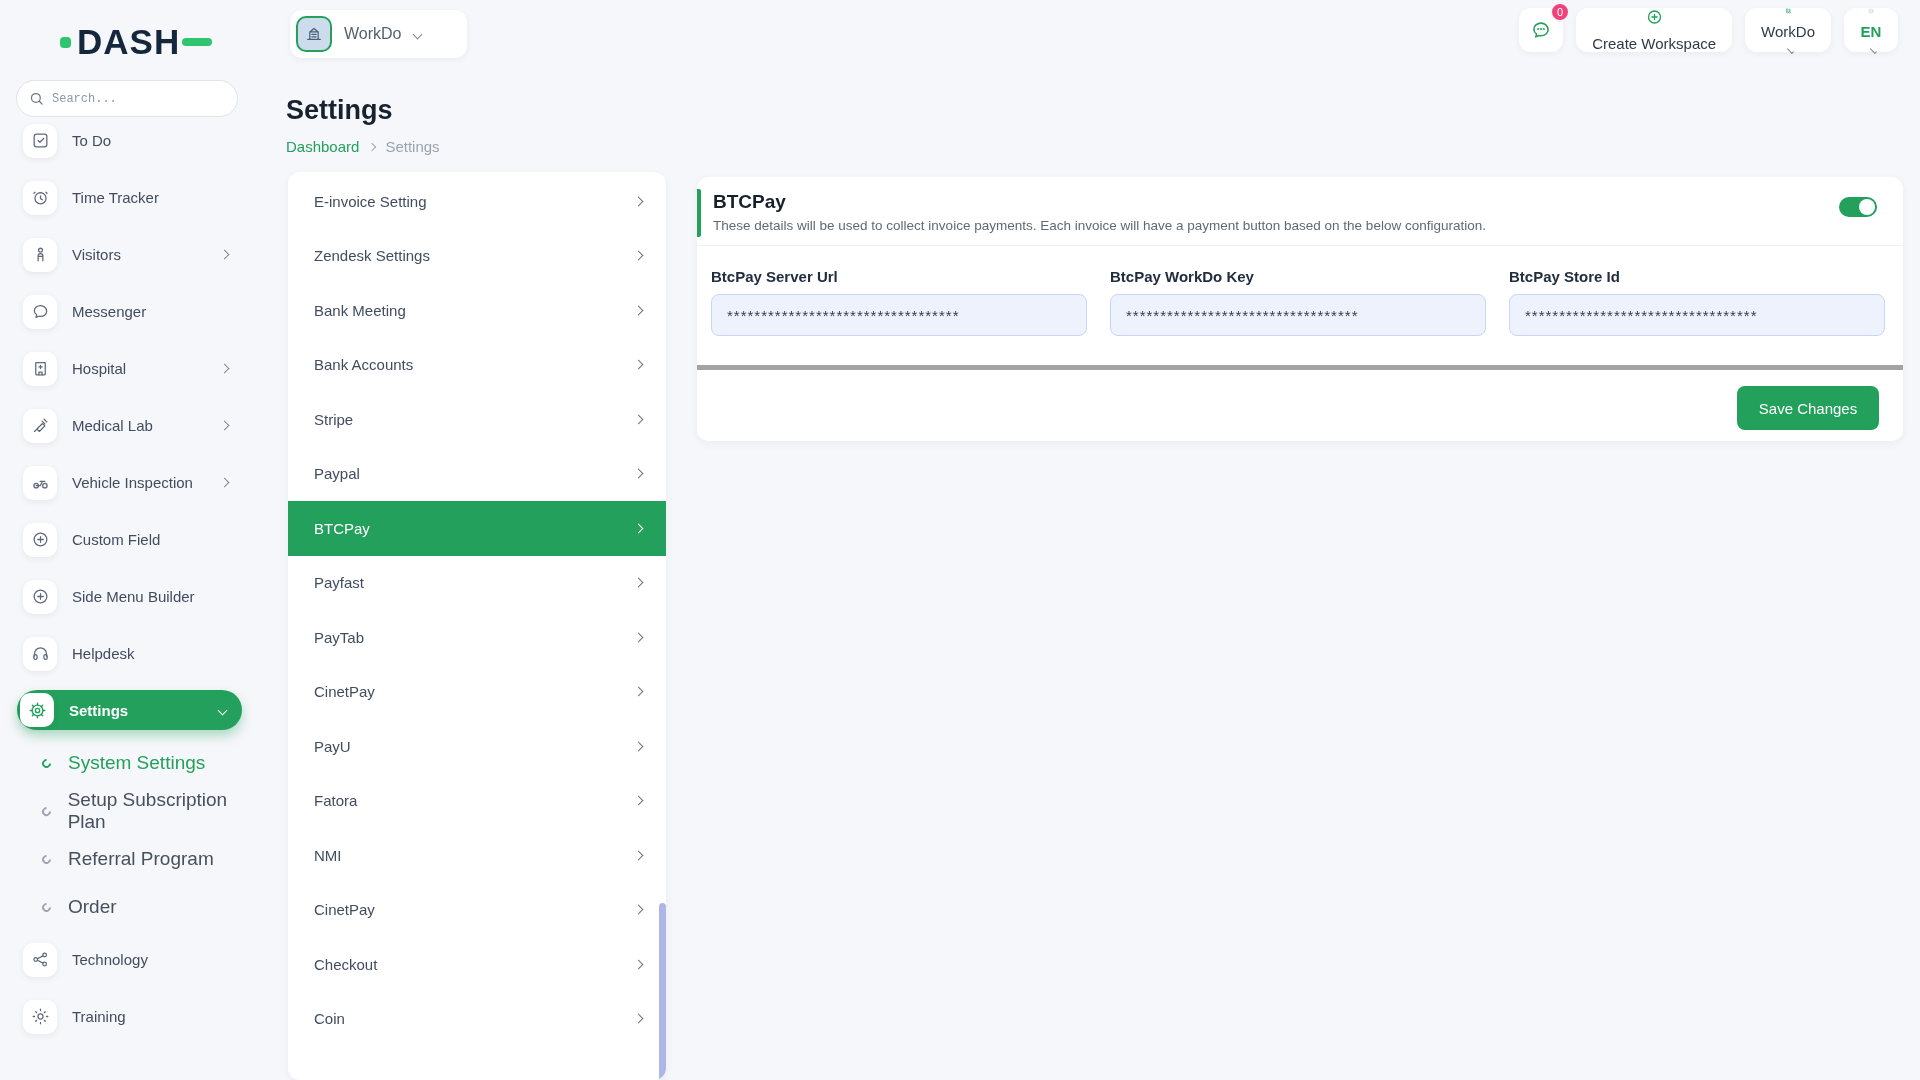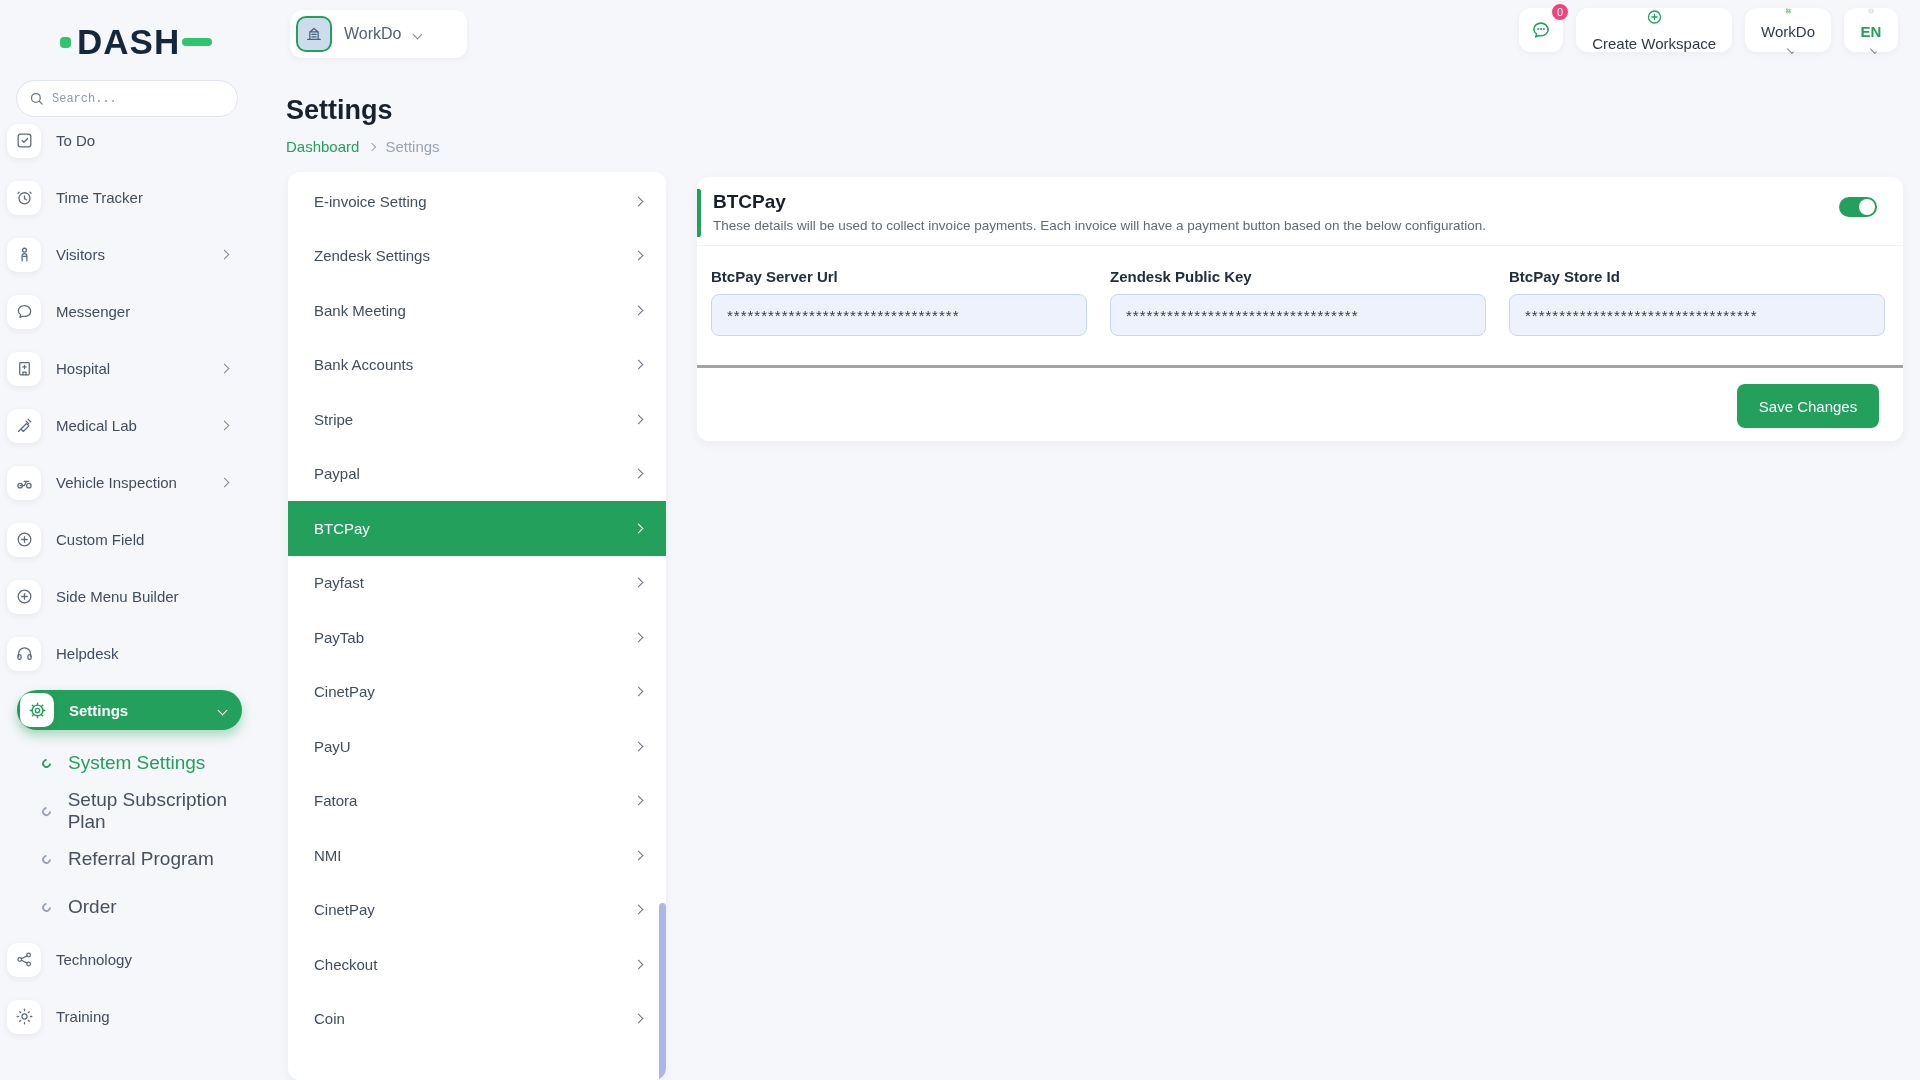--- a/index.html
+++ b/index.html
@@ -18,21 +18,21 @@
   .logo-dot{width:11px;height:11px;border-radius:4px;background:var(--accent-bright);}
   .logo-text{font-size:35px;font-weight:800;letter-spacing:1px;color:#15273c;}
   .logo-bar{width:30px;height:8px;border-radius:4px;background:var(--accent-bright);margin-left:-4px;}
   .search-box{position:absolute;top:80px;left:16px;width:222px;height:37px;background:#fff;
     border:1px solid #dfe3ea;border-radius:19px;display:flex;align-items:center;padding:0 12px;gap:8px;}
   .search-box svg{width:15px;height:15px;stroke:#6b7686;fill:none;stroke-width:2;stroke-linecap:round;}
   .search-box input{border:none;outline:none;background:transparent;font-size:12px;color:#566070;width:160px;font-family:Liberation Mono, monospace;}
   .search-box input::placeholder{color:#8d97a6;}
 
   .side-nav{position:absolute;top:112px;left:0;width:256px;}
-  .nav-row{height:57px;display:flex;align-items:center;padding-left:7px;cursor:pointer;}
+  .nav-row{height:57px;display:flex;align-items:center;padding-left:23px;cursor:pointer;}
   .tile{width:34px;height:34px;border-radius:10px;background:#fff;box-shadow:0 2px 6px rgba(25,42,70,.07);
     display:flex;align-items:center;justify-content:center;flex:0 0 34px;}
   .tile svg{width:19px;height:19px;stroke:#5f6b7a;fill:none;stroke-width:1.6;stroke-linecap:round;stroke-linejoin:round;}
   .tile.zoom{background:var(--zoom-blue);}
   .tile.zoom svg{stroke:none;}
   .nav-label{margin-left:15px;font-size:15px;color:#414d5f;font-weight:500;}
   .chev{width:7px;height:7px;border-right:1.8px solid #7d8795;border-bottom:1.8px solid #7d8795;
     transform:rotate(-45deg);margin-left:auto;margin-right:28px;}
   .chev.down{transform:rotate(45deg);}
   .nav-row.active{height:40px;margin:8px 14px 9px 17px;padding-left:3px;background:var(--accent);
@@ -93,21 +93,21 @@
   .btc-title{font-size:19px;font-weight:700;color:#16202c;}
   .btc-desc{font-size:13.5px;color:#5f6a76;margin-top:5px;}
   .switch{position:absolute;top:20px;right:26px;width:38px;height:20px;border-radius:10px;
     background:var(--accent);cursor:pointer;}
   .switch::after{content:"";position:absolute;top:2px;right:2px;width:16px;height:16px;border-radius:50%;background:#fff;}
   .btc-body{display:flex;gap:23px;padding:22px 17px 0 14px;}
   .field{width:376px;}
   .f-label{font-size:15px;font-weight:700;color:#222e3e;margin-bottom:9px;}
   .f-input{width:100%;height:42px;background:var(--input-bg);border:1px solid var(--input-border);
     border-radius:8px;padding:0 15px;font-size:15px;letter-spacing:1px;color:#333d4c;font-family:inherit;outline:none;}
-  .btc-footer{position:absolute;left:0;right:0;top:188px;height:96px;border-top:3px solid #a3a3a3;}
+  .btc-footer{position:absolute;left:0;right:0;top:188px;height:96px;border-top:5px solid #a3a3a3;}
   .save-btn{position:absolute;top:16px;right:24px;width:142px;height:44px;background:var(--accent);
     border:none;border-radius:8px;color:#fff;font-size:15px;font-family:inherit;cursor:pointer;}
 </style>
 </head>
 <body>
 
 <div id="app">
 
   <div class="sidebar">
     <div class="logo">
@@ -417,21 +417,21 @@
       <div class="btc-desc">These details will be used to collect invoice payments. Each invoice will have a payment button based on the below configuration.</div>
     </div>
     <div class="switch"></div>
 
     <div class="btc-body">
       <div class="field">
         <div class="f-label">BtcPay Server Url</div>
         <input class="f-input" type="text" value="**********************************" style="">
       </div>
       <div class="field">
-        <div class="f-label">Zendesk Public Key</div>
+        <div class="f-label">BtcPay WorkDo Key</div>
         <input class="f-input" type="text" value="**********************************" style="">
       </div>
       <div class="field">
         <div class="f-label">BtcPay Store Id</div>
         <input class="f-input" type="text" value="**********************************" style="">
       </div>
     </div>
 
     <div class="btc-footer">
       <button class="save-btn">Save Changes</button>

